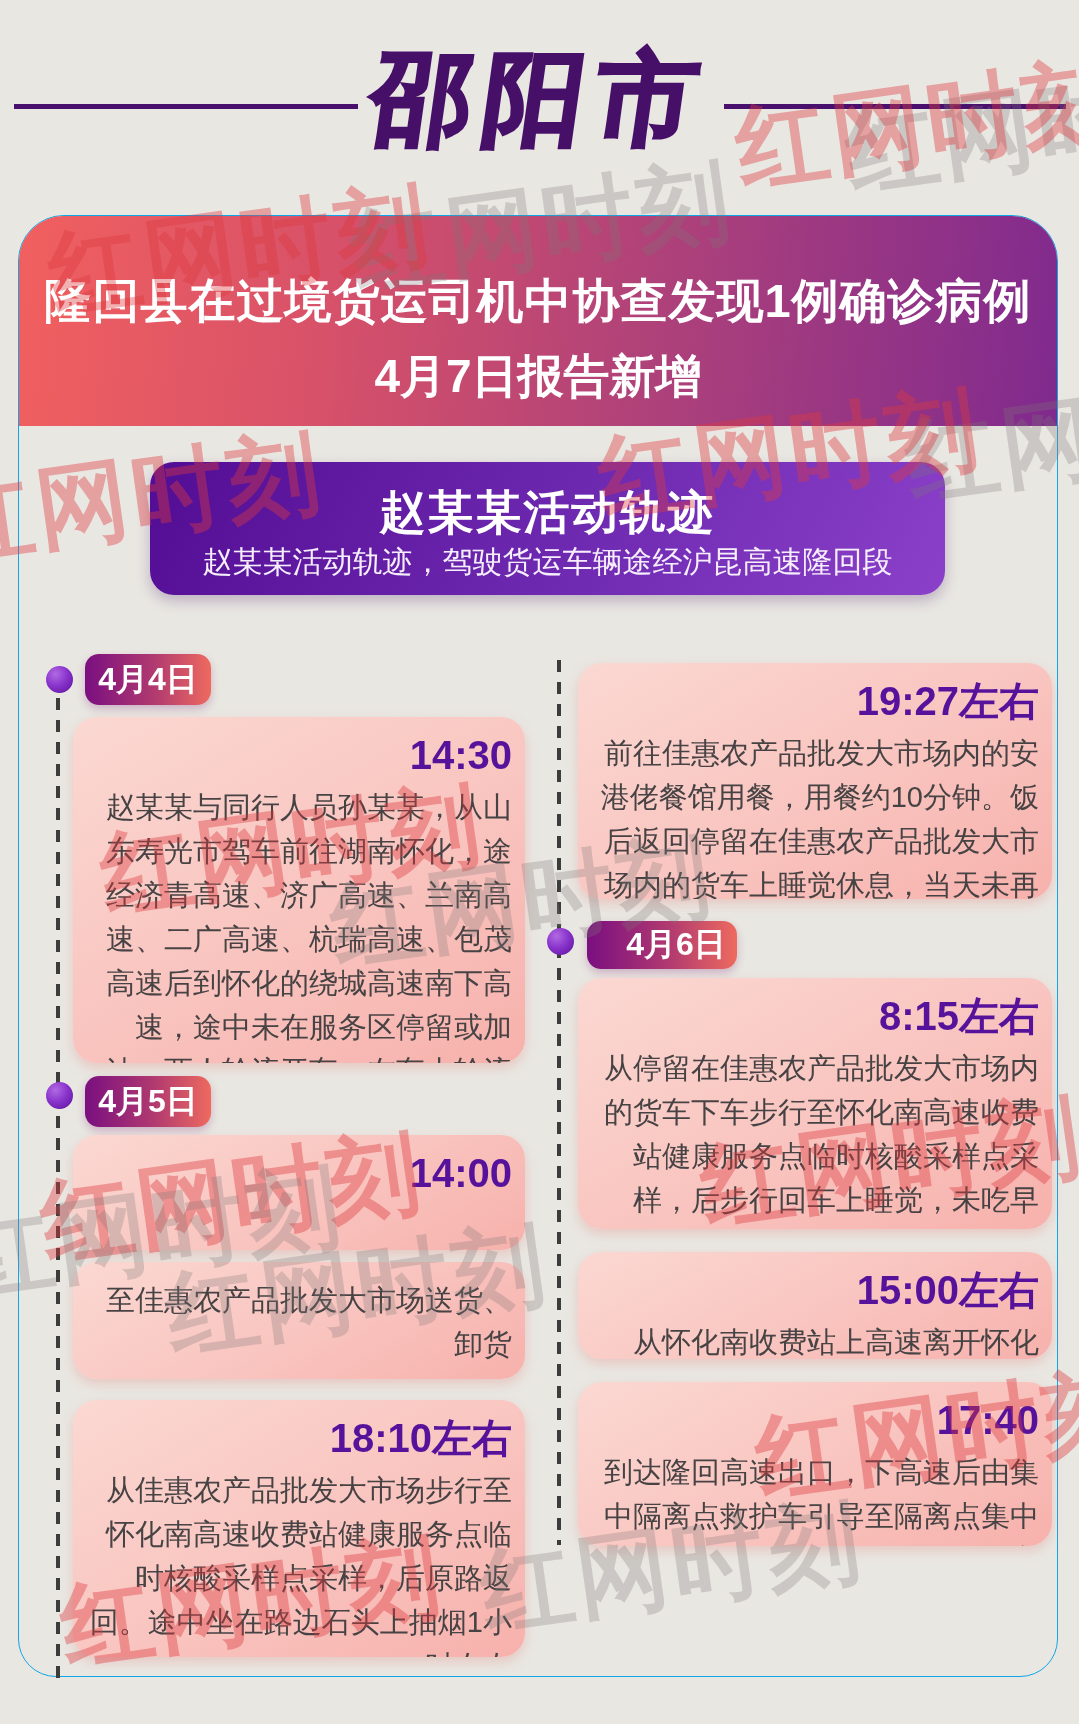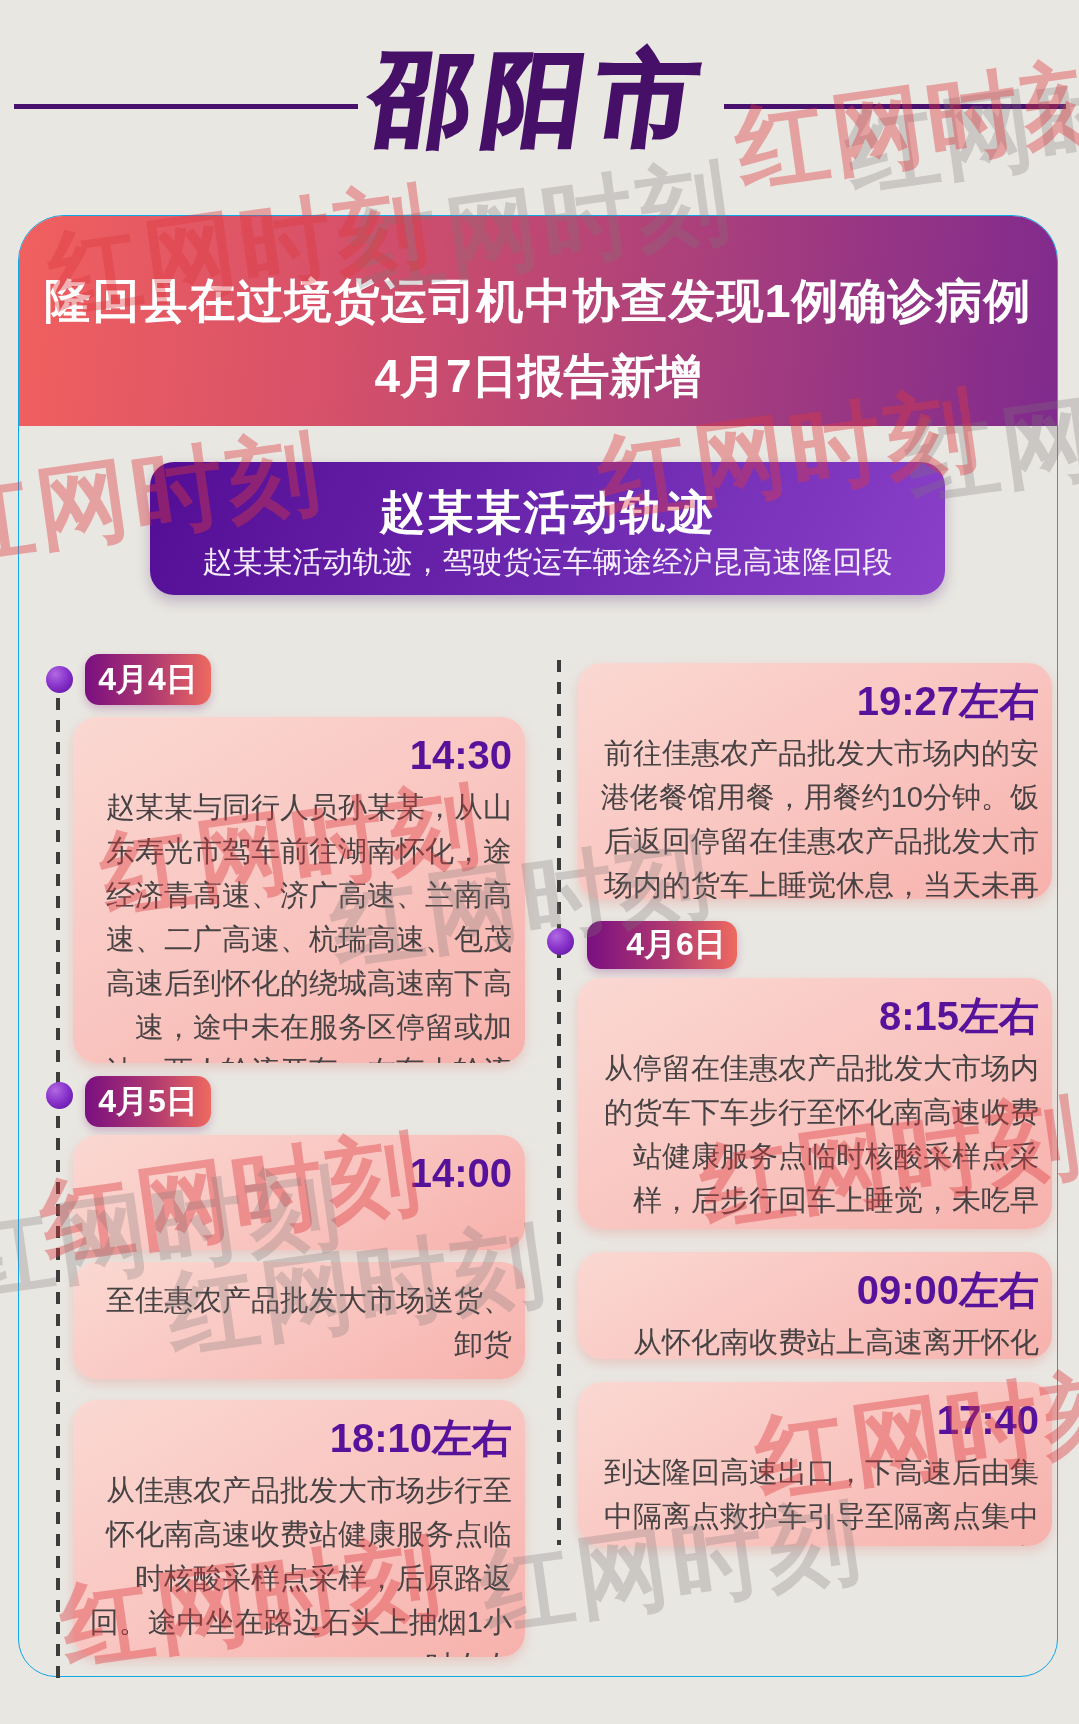--- a/index.html
+++ b/index.html
@@ -154,21 +154,21 @@
 
   <div class="event-card c5">
     <div class="event-time">19:27左右</div>
     <div class="event-text">前往佳惠农产品批发大市场内的安港佬餐馆用餐，用餐约10分钟。饭后返回停留在佳惠农产品批发大市场内的货车上睡觉休息，当天未再与其他人员有接触</div>
   </div>
   <div class="event-card c6">
     <div class="event-time">8:15左右</div>
     <div class="event-text">从停留在佳惠农产品批发大市场内的货车下车步行至怀化南高速收费站健康服务点临时核酸采样点采样，后步行回车上睡觉，未吃早餐，中餐在车上吃携带的干粮</div>
   </div>
   <div class="event-card c7">
-    <div class="event-time">09:00左右</div>
+    <div class="event-time">15:00左右</div>
     <div class="event-text">从怀化南收费站上高速离开怀化</div>
   </div>
   <div class="event-card c8">
     <div class="event-time">17:40</div>
     <div class="event-text">到达隆回高速出口，下高速后由集中隔离点救护车引导至隔离点集中隔离</div>
   </div>
 
   <div class="wm gray" style="left:845px; top:66px;">红网时刻</div>
   <div class="wm red" style="left:735px; top:62px;">红网时刻</div>
   <div class="wm gray" style="left:350px; top:165px;">红网时刻</div>

